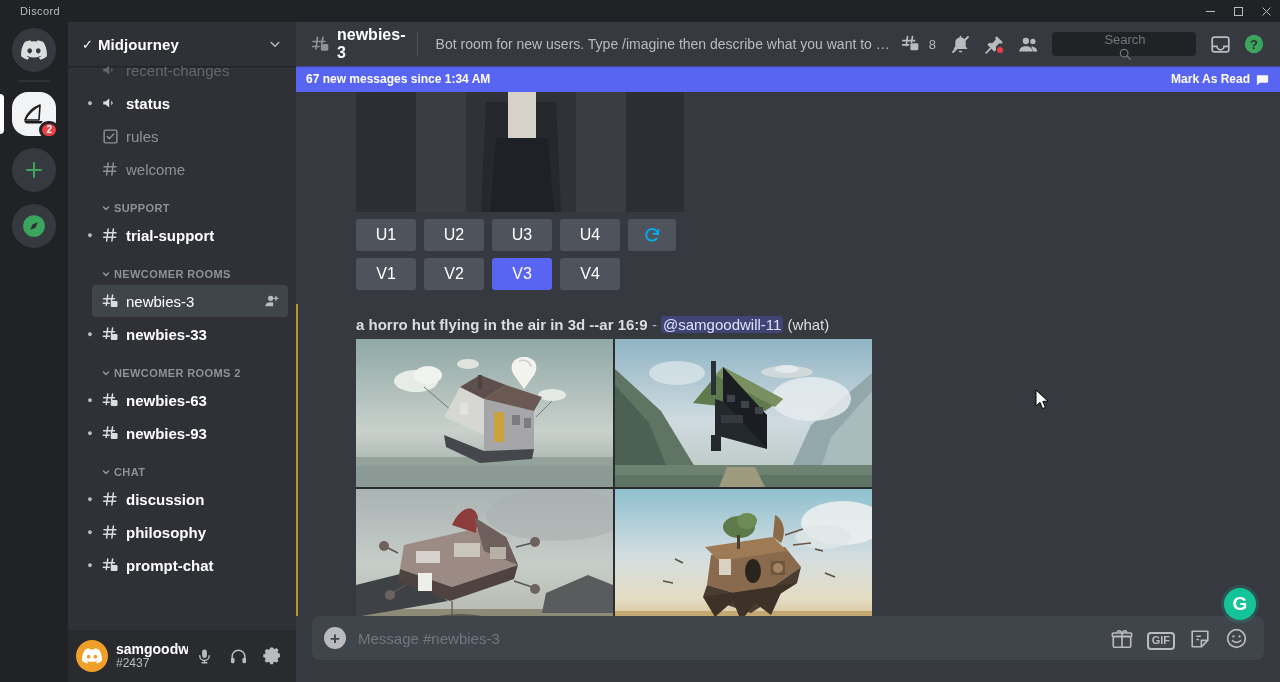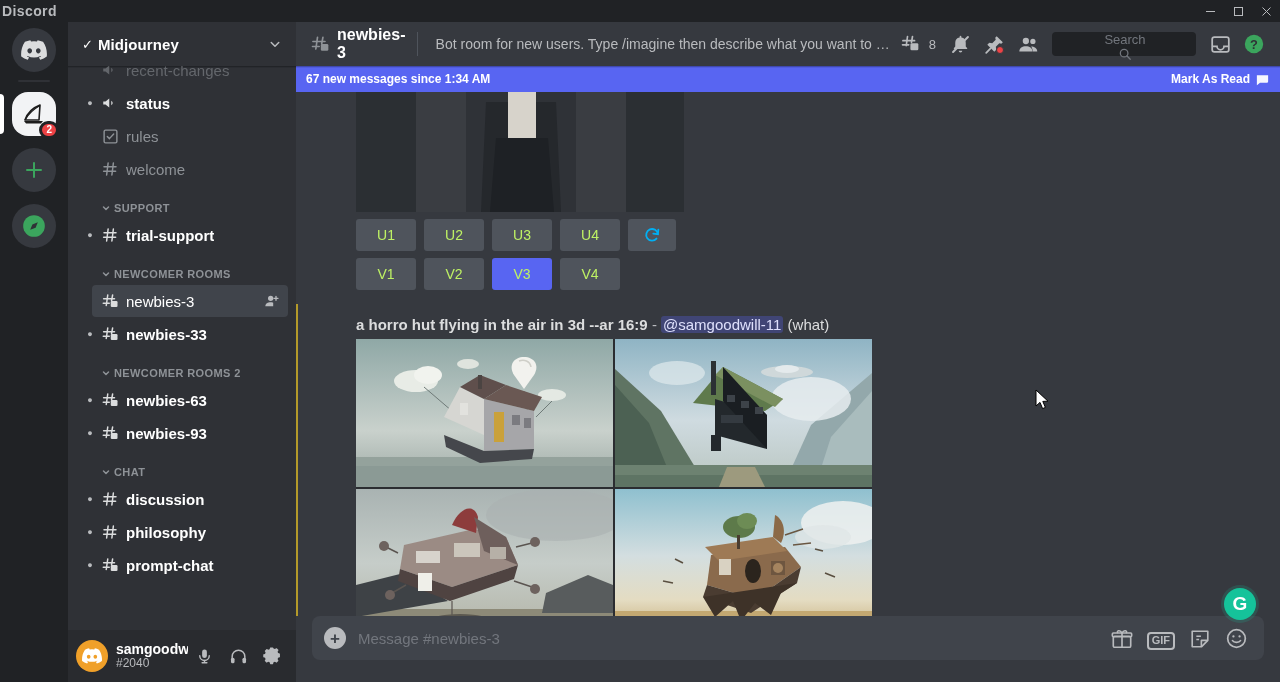--- a/index.html
+++ b/index.html
@@ -11,22 +11,22 @@
     -webkit-font-smoothing: antialiased;
   }
   .app { position: relative; width: 1280px; height: 682px; display: flex; flex-direction: column; }
 
   
   .titlebar {
     height: 22px; background: #202225; display: flex; align-items: center;
     flex: 0 0 22px; position: relative; z-index: 40;
   }
   .titlebar-label {
-    color: #b9bbbe; font-size: 14px; font-weight: bold; letter-spacing: .4px;
-    margin-left: 2px;
+    color: #b9bbbe; font-size: 11px; font-weight: normal; letter-spacing: .4px;
+    margin-left: 20px;
   }
   .win-controls { margin-left: auto; display: flex; height: 22px; }
   .win-btn {
     width: 28px; height: 22px; display: flex; align-items: center; justify-content: center;
     color: #b9bbbe;
   }
   .win-btn svg { display: block; }
 
   
   .body-row { display: flex; flex: 1 1 auto; min-height: 0; }
@@ -141,22 +141,22 @@
 
   .msg-block { position: relative; padding: 0 16px 0 16px; }
   .msg-block.highlight::before {
     content: ""; position: absolute; left: 0; top: 0; bottom: 0; width: 2px; background: #b49a2a;
   }
 
   .partial-img { width: 328px; height: 120px; background: #1f2226; margin-left: 44px; overflow: hidden; position: relative; }
 
   .btnrow { display: flex; gap: 8px; padding: 7px 0 0 44px; }
   .mjbtn {
-    min-width: 60px; height: 32px; background: #4f545c; border-radius: 3px; color: #bef264;
-    font-size: 14px; font-weight: 500; display: flex; align-items: center; justify-content: center;
+    min-width: 60px; height: 32px; background: #4f545c; border-radius: 3px; color: #ffffff;
+    font-size: 16px; font-weight: 500; display: flex; align-items: center; justify-content: center;
     padding: 0 14px;
   }
   .mjbtn.primary { background: #5865f2; }
   .mjbtn.icon { min-width: 48px; padding: 0; }
 
   .prompt-line { padding: 12px 0 6px 44px; font-size: 15px; color: #dcddde; font-weight: bold; }
   .prompt-line .mention { color: #dee0fc; background: rgba(88,101,242,.3); border-radius: 3px; padding: 0 2px; font-weight: 500; }
   .prompt-line .dash { color: #b9bbbe; font-weight: 500; }
   .prompt-line .fast { color: #dcddde; font-weight: 500; }
 
@@ -427,21 +427,21 @@
       </div>
 
       <div class="userbar">
         <div class="avatar-sm">
           <svg width="20" height="16" viewBox="0 0 71 55" fill="#fff">
             <path d="M60.1 4.9A58.5 58.5 0 0 0 45.6.4a.2.2 0 0 0-.2.1c-.6 1.1-1.3 2.5-1.8 3.6a54 54 0 0 0-16.2 0A37 37 0 0 0 25.5.5a.2.2 0 0 0-.2-.1A58.3 58.3 0 0 0 10.7 4.9a.2.2 0 0 0-.1.1C1.6 18.6-.9 31.9.4 45.1a.2.2 0 0 0 .1.2 58.8 58.8 0 0 0 17.7 9 .2.2 0 0 0 .2-.1c1.4-1.9 2.6-3.9 3.6-6a.2.2 0 0 0-.1-.3 38.7 38.7 0 0 1-5.5-2.6.2.2 0 0 1 0-.4l1.1-.9a.2.2 0 0 1 .2 0 41.9 41.9 0 0 0 35.6 0 .2.2 0 0 1 .2 0l1.1.9a.2.2 0 0 1 0 .4 36.3 36.3 0 0 1-5.5 2.6.2.2 0 0 0-.1.3c1 2.1 2.2 4.1 3.6 6a.2.2 0 0 0 .2.1 58.6 58.6 0 0 0 17.8-9 .2.2 0 0 0 .1-.2c1.5-15.3-2.4-28.5-10.3-40.1a.2.2 0 0 0-.1-.1zM23.7 37.1c-3.5 0-6.4-3.2-6.4-7.2s2.8-7.2 6.4-7.2c3.6 0 6.5 3.3 6.4 7.2 0 4-2.8 7.2-6.4 7.2zm23.6 0c-3.5 0-6.4-3.2-6.4-7.2s2.8-7.2 6.4-7.2c3.6 0 6.5 3.3 6.4 7.2 0 4-2.8 7.2-6.4 7.2z"></path>
           </svg>
         </div>
         <div class="uinfo">
           <div class="uname">samgoodw...</div>
-          <div class="utag">#2040</div>
+          <div class="utag">#2437</div>
         </div>
         <div class="uicons">
           <div class="uicon">
             <svg width="19" height="19" viewBox="0 0 24 24" fill="currentColor">
                 <path d="M12 14a3 3 0 0 0 3-3V6a3 3 0 1 0-6 0v5a3 3 0 0 0 3 3z"></path>
                 <path d="M18 11a6 6 0 0 1-12 0" fill="none" stroke="currentColor" stroke-width="1.8" stroke-linecap="round"></path>
                 <path d="M12 17 V20 M9 20 H15" stroke="currentColor" stroke-width="1.8" stroke-linecap="round" fill="none"></path>
               </svg>
           </div>
           <div class="uicon">

